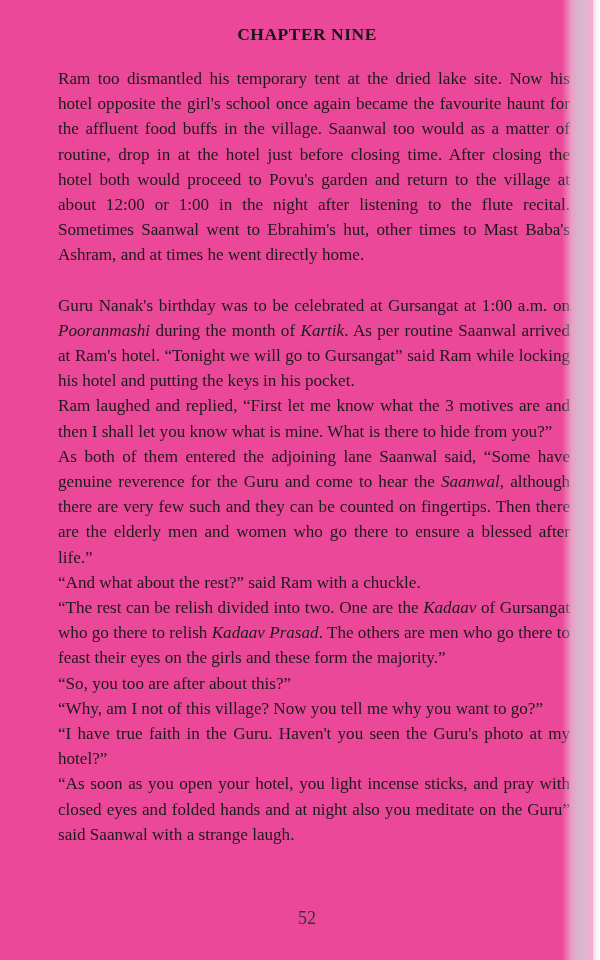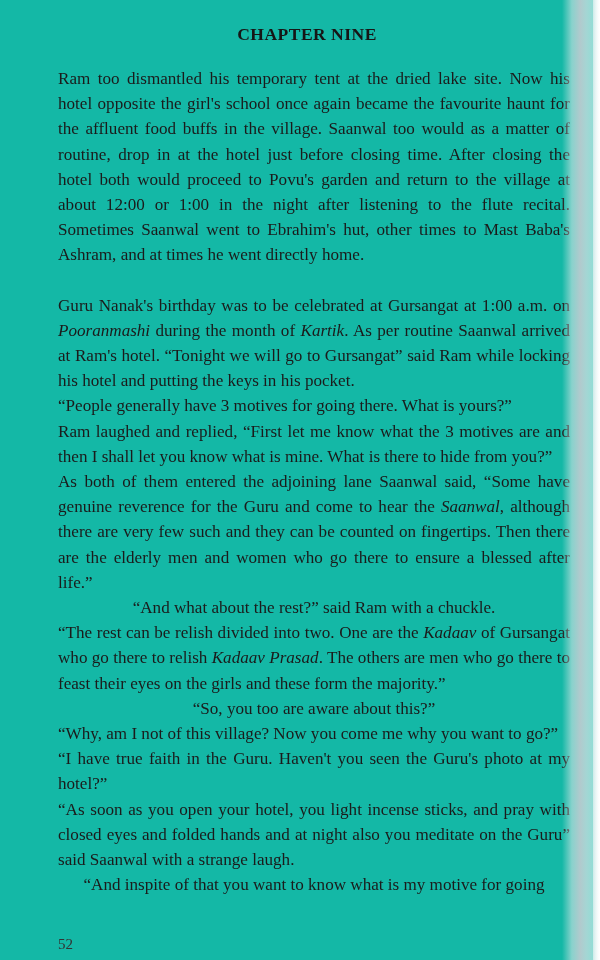--- a/index.html
+++ b/index.html
@@ -13,21 +13,21 @@
     font-family: "Liberation Serif", "DejaVu Serif", serif;
     color: #1a1a1a;
     overflow: hidden;
     position: relative;
   }
 
   
   .page {
     position: absolute;
     inset: 0;
-    background: #14b8a6;
+    background: #ec4899;
   }
 
   
   .binding-shadow {
     position: absolute;
     top: 0;
     right: 0;
     width: 38px;
     height: 100%;
     background: linear-gradient(to right,
@@ -78,61 +78,60 @@
     text-justify: inter-word;
     color: #1b1b1b;
   }
 
   .para {
     margin: 0;
     text-align: justify;
     text-justify: inter-word;
   }
   .para.last-left {
-    text-align: center;
+    text-align: left;
   }
   .para-gap {
     height: 25px;
   }
 
   em {
   }
 
   .page-number {
     position: absolute;
     left: 0;
     right: 14px;
-    top: 936px;
-    font-size: 15px;
+    top: 908px;
+    text-align: center;
+    font-size: 18px;
     color: #333333;
   }
 </style>
 </head>
 <body>
 
 <div class="page">
 
   <div class="content">
 
     <h1 class="chapter-title">CHAPTER NINE</h1>
 
     <div class="body-text">
       <p class="para"><span>Ram too dismantled his temporary tent at the dried lake site. Now his hotel opposite the girl's school once again became the favourite haunt for the affluent food buffs in the village. Saanwal too would as a matter of routine, drop in at the hotel just before closing time. After closing the hotel both would proceed to Povu's garden and return to the village at about 12:00 or 1:00 in the night after listening to the flute recital. Sometimes Saanwal went to Ebrahim's hut, other times to Mast Baba's Ashram, and at times he went directly home.</span></p>
       <div class="para-gap"></div>
       <p class="para"><span>Guru Nanak's birthday was to be celebrated at Gursangat at 1:00 a.m. on </span><em>Pooranmashi</em><span> during the month of </span><em>Kartik</em><span>. As per routine Saanwal arrived at Ram's hotel. “Tonight we will go to Gursangat” said Ram while locking his hotel and putting the keys in his pocket.</span></p>
-      <p class="para"><span>“People generally have 3 motives for going there. What is yours?”</span></p>
       <p class="para"><span>Ram laughed and replied, “First let me know what the 3 motives are and then I shall let you know what is mine. What is there to hide from you?”</span></p>
       <p class="para"><span>As both of them entered the adjoining lane Saanwal said, “Some have genuine reverence for the Guru and come to hear the </span><em>Saanwal</em><span>, although there are very few such and they can be counted on fingertips. Then there are the elderly men and women who go there to ensure a blessed after life.”</span></p>
       <p class="para last-left"><span>“And what about the rest?” said Ram with a chuckle.</span></p>
       <p class="para"><span>“The rest can be relish divided into two. One are the </span><em>Kadaav</em><span> of Gursangat who go there to relish </span><em>Kadaav Prasad</em><span>. The others are men who go there to feast their eyes on the girls and these form the majority.”</span></p>
-      <p class="para last-left"><span>“So, you too are aware about this?”</span></p>
-      <p class="para"><span>“Why, am I not of this village? Now you come me why you want to go?”</span></p>
+      <p class="para last-left"><span>“So, you too are after about this?”</span></p>
+      <p class="para"><span>“Why, am I not of this village? Now you tell me why you want to go?”</span></p>
       <p class="para"><span>“I have true faith in the Guru. Haven't you seen the Guru's photo at my hotel?”</span></p>
       <p class="para"><span>“As soon as you open your hotel, you light incense sticks, and pray with closed eyes and folded hands and at night also you meditate on the Guru” said Saanwal with a strange laugh.</span></p>
-      <p class="para last-left"><span>“And inspite of that you want to know what is my motive for going</span></p>
     </div>
 
     <div class="page-number">52</div>
 
   </div>
 
   <div class="binding-shadow"></div>
   <div class="binding-edge"></div>
 
 </div>

